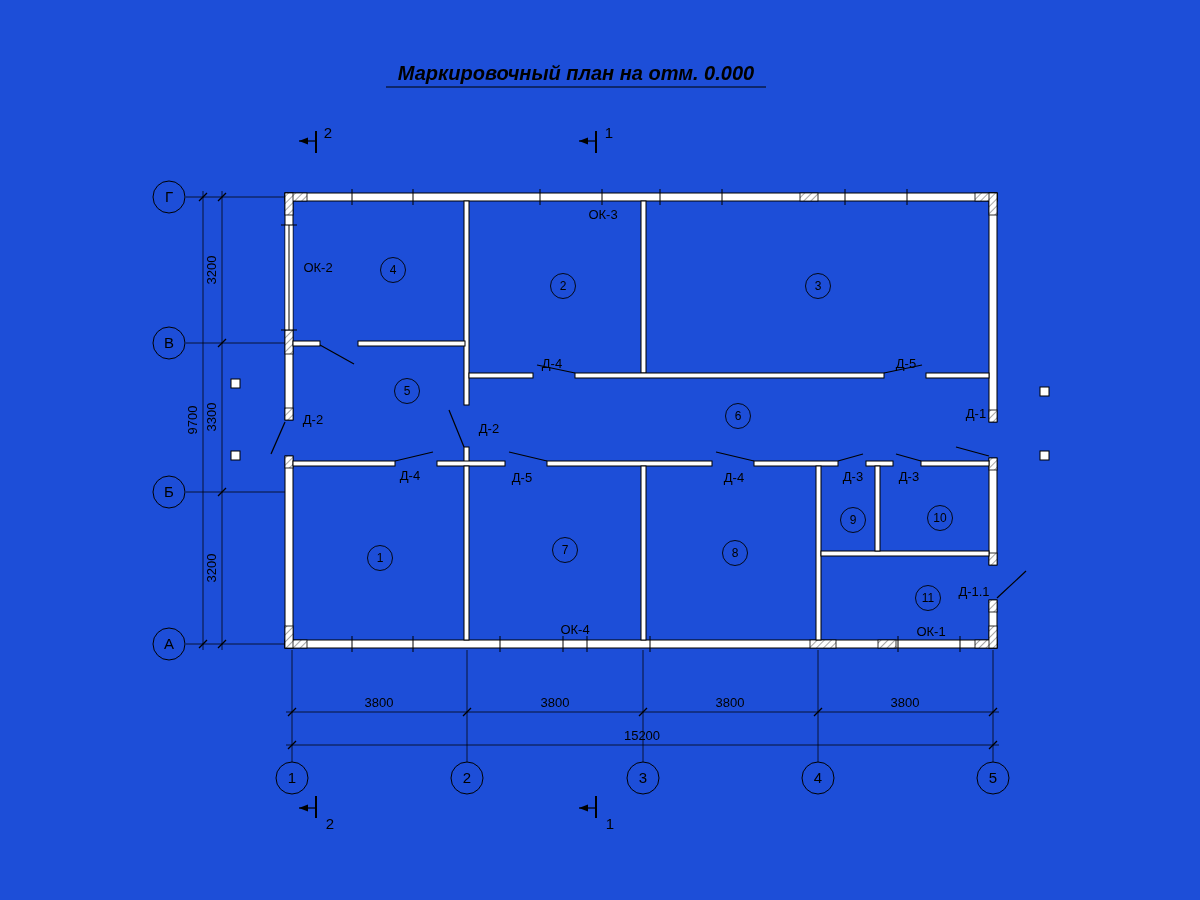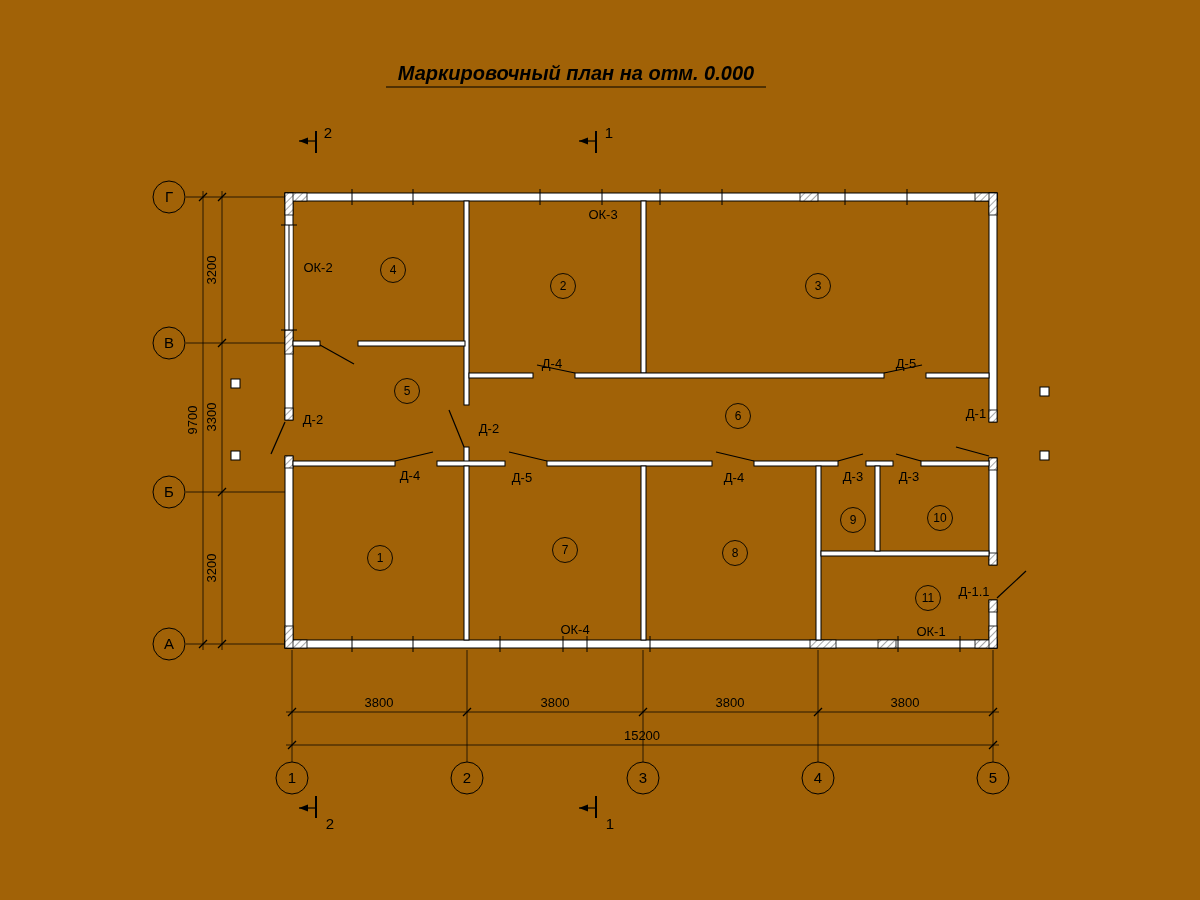--- a/index.html
+++ b/index.html
@@ -1,16 +1,16 @@
 <!DOCTYPE html>
 <html><head>
 <meta charset="utf-8">
 <style>
   html,body{margin:0;padding:0;background:#fff;}
-  .page{position:relative;width:1200px;height:900px;background:#a16207;overflow:hidden;}
+  .page{position:relative;width:1200px;height:900px;background:#1d4ed8;overflow:hidden;}
   svg{display:block;}
   .t{font-family:"Liberation Sans",sans-serif;fill:#000;}
   .title-t{font-size:20px;font-style:italic;font-weight:700;}
   .lbl{font-size:13px;}
   .dim{font-size:13px;}
   .axis-t{font-size:15px;}
   .room-t{font-size:12px;}
   .sect-t{font-size:15px;font-weight:400;}
   .thin{stroke:#000;stroke-width:0.75;fill:none;}
   .wall{fill:#fff;stroke:#000;stroke-width:1;}

